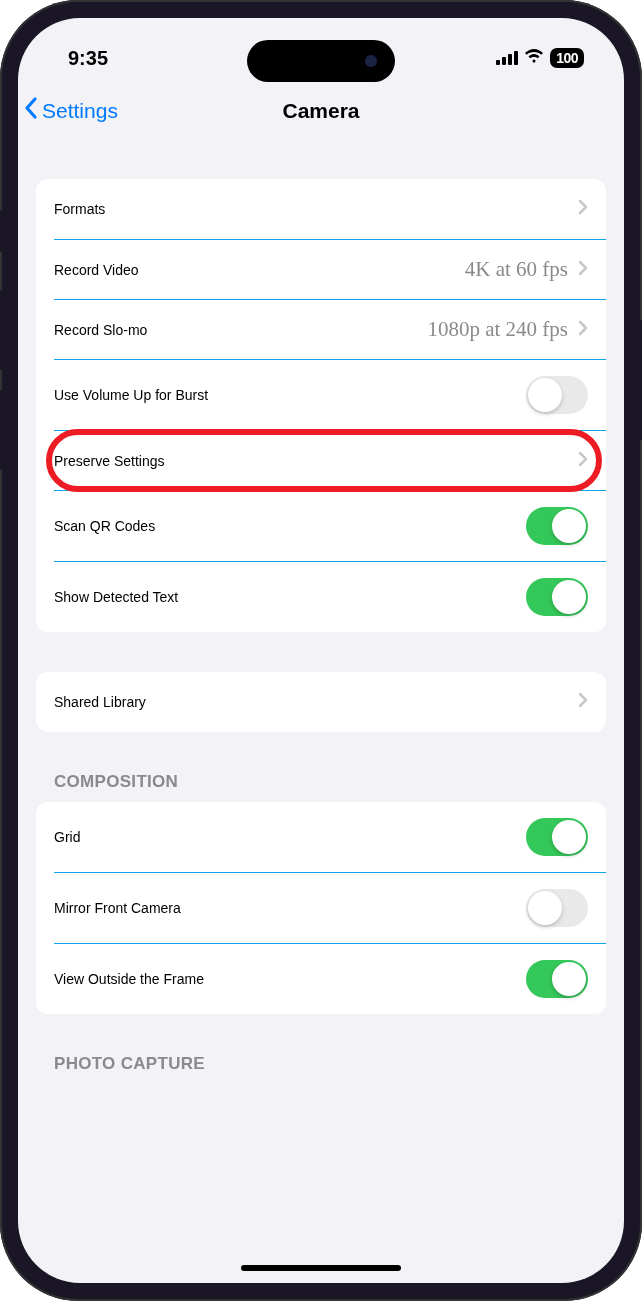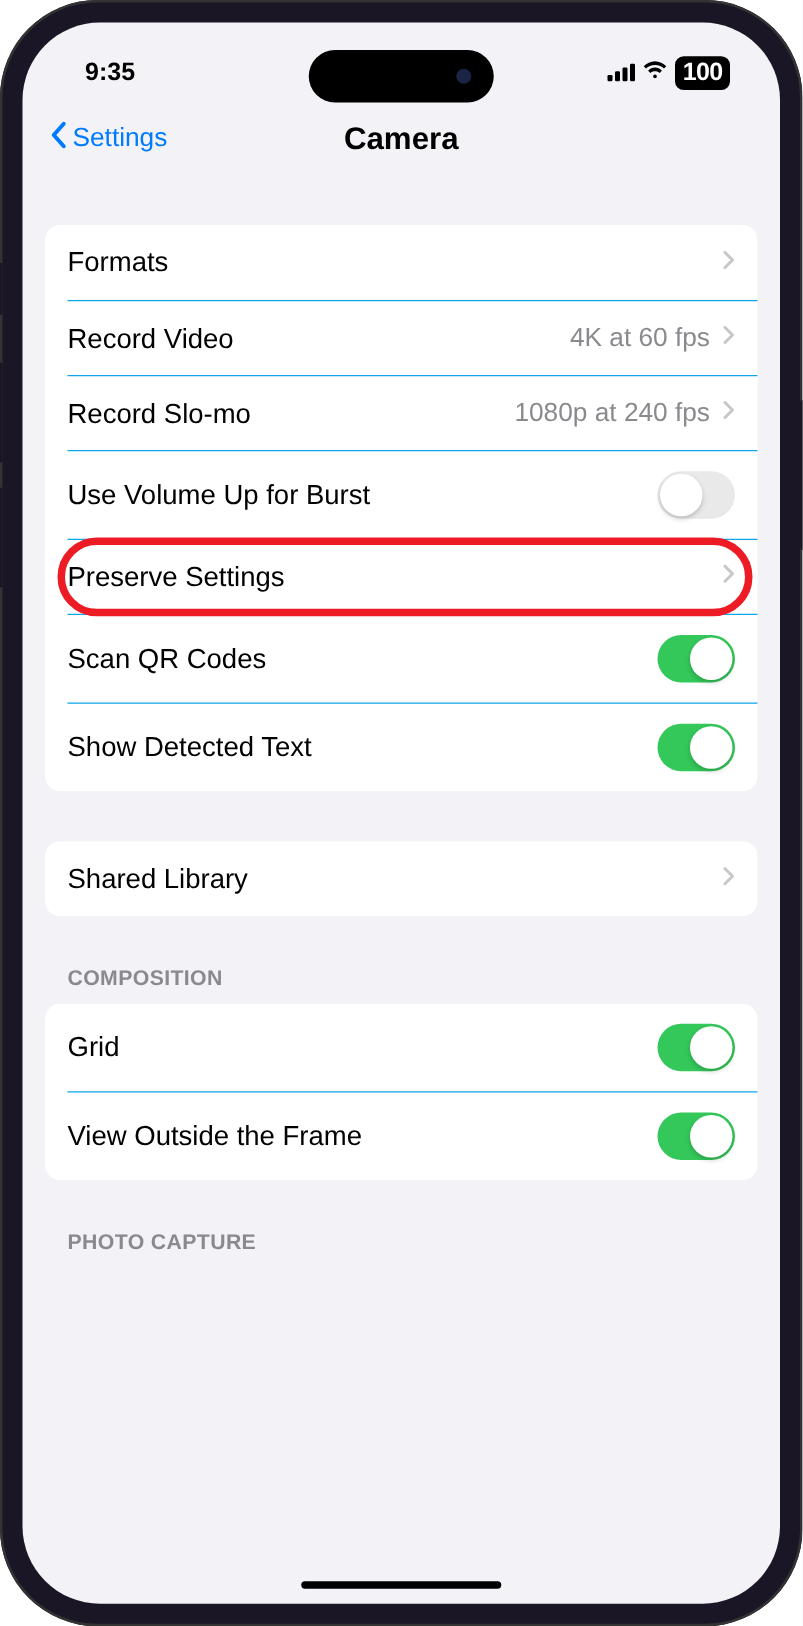--- a/index.html
+++ b/index.html
@@ -76,46 +76,46 @@
       border-radius: 1px;
     }
     .signal-bars span:nth-child(1) { height: 5px; }
     .signal-bars span:nth-child(2) { height: 8px; }
     .signal-bars span:nth-child(3) { height: 11px; }
     .signal-bars span:nth-child(4) { height: 14px; }
     .wifi-icon svg { width: 20px; height: 16px; }
     .battery-badge {
       background: #000;
       color: #fff;
-      font-size: 20px;
+      font-size: 14px;
       font-weight: 700;
       padding: 2px 6px;
       border-radius: 7px;
       letter-spacing: -0.5px;
     }
     .nav-bar {
       display: flex;
       align-items: center;
-      padding: 18px 20px 18px 20px;
+      padding: 18px 20px 18px 4px;
       position: relative;
       text-align: center;
     }
     .back-button {
       display: flex;
       align-items: center;
       color: #007aff;
       font-size: 21px;
       gap: 2px;
     }
     .back-chevron svg { width: 18px; height: 24px; }
     .nav-title {
       position: absolute;
       left: 50%;
       transform: translateX(-50%);
-      font-size: 25px;
+      font-size: 21px;
       font-weight: 600;
       color: #000;
     }
     .content {
       padding: 36px 18px 0 18px;
     }
     .group {
       background: #fff;
       border-radius: 12px;
       margin-bottom: 40px;
@@ -130,31 +130,32 @@
     }
     .row + .row {
       border-top: 1px solid #0ea5e9;
       margin-left: 18px;
       padding-left: 0;
     }
     .row + .row .row-label {
       margin-left: 0;
     }
     .row-label {
-      font-size: 22px;
+      font-size: 14px;
       color: #000;
     }
     .row-detail {
       display: flex;
       align-items: center;
       gap: 10px;
     }
     .detail-text {
       font-size: 21px;
       color: #8a8a8e;
+      font-family: Liberation Serif, serif;
     }
     .chevron svg { width: 10px; height: 16px; }
     .chevron path { stroke: #c7c7cc; }
     .toggle {
       width: 62px;
       height: 38px;
       border-radius: 19px;
       position: relative;
       flex-shrink: 0;
     }
@@ -322,20 +323,26 @@
 
       <div class="section-header">COMPOSITION</div>
       <div class="group" style="margin-bottom:40px;">
         <div class="row">
           <span class="row-label">Grid</span>
           <div class="toggle on">
               <div class="knob"></div>
             </div>
         </div>
         <div class="row">
+          <span class="row-label">Mirror Front Camera</span>
+          <div class="toggle off">
+              <div class="knob"></div>
+            </div>
+        </div>
+        <div class="row">
           <span class="row-label">View Outside the Frame</span>
           <div class="toggle on">
               <div class="knob"></div>
             </div>
         </div>
       </div>
 
       <div class="section-header">PHOTO CAPTURE</div>
 
     </div>

